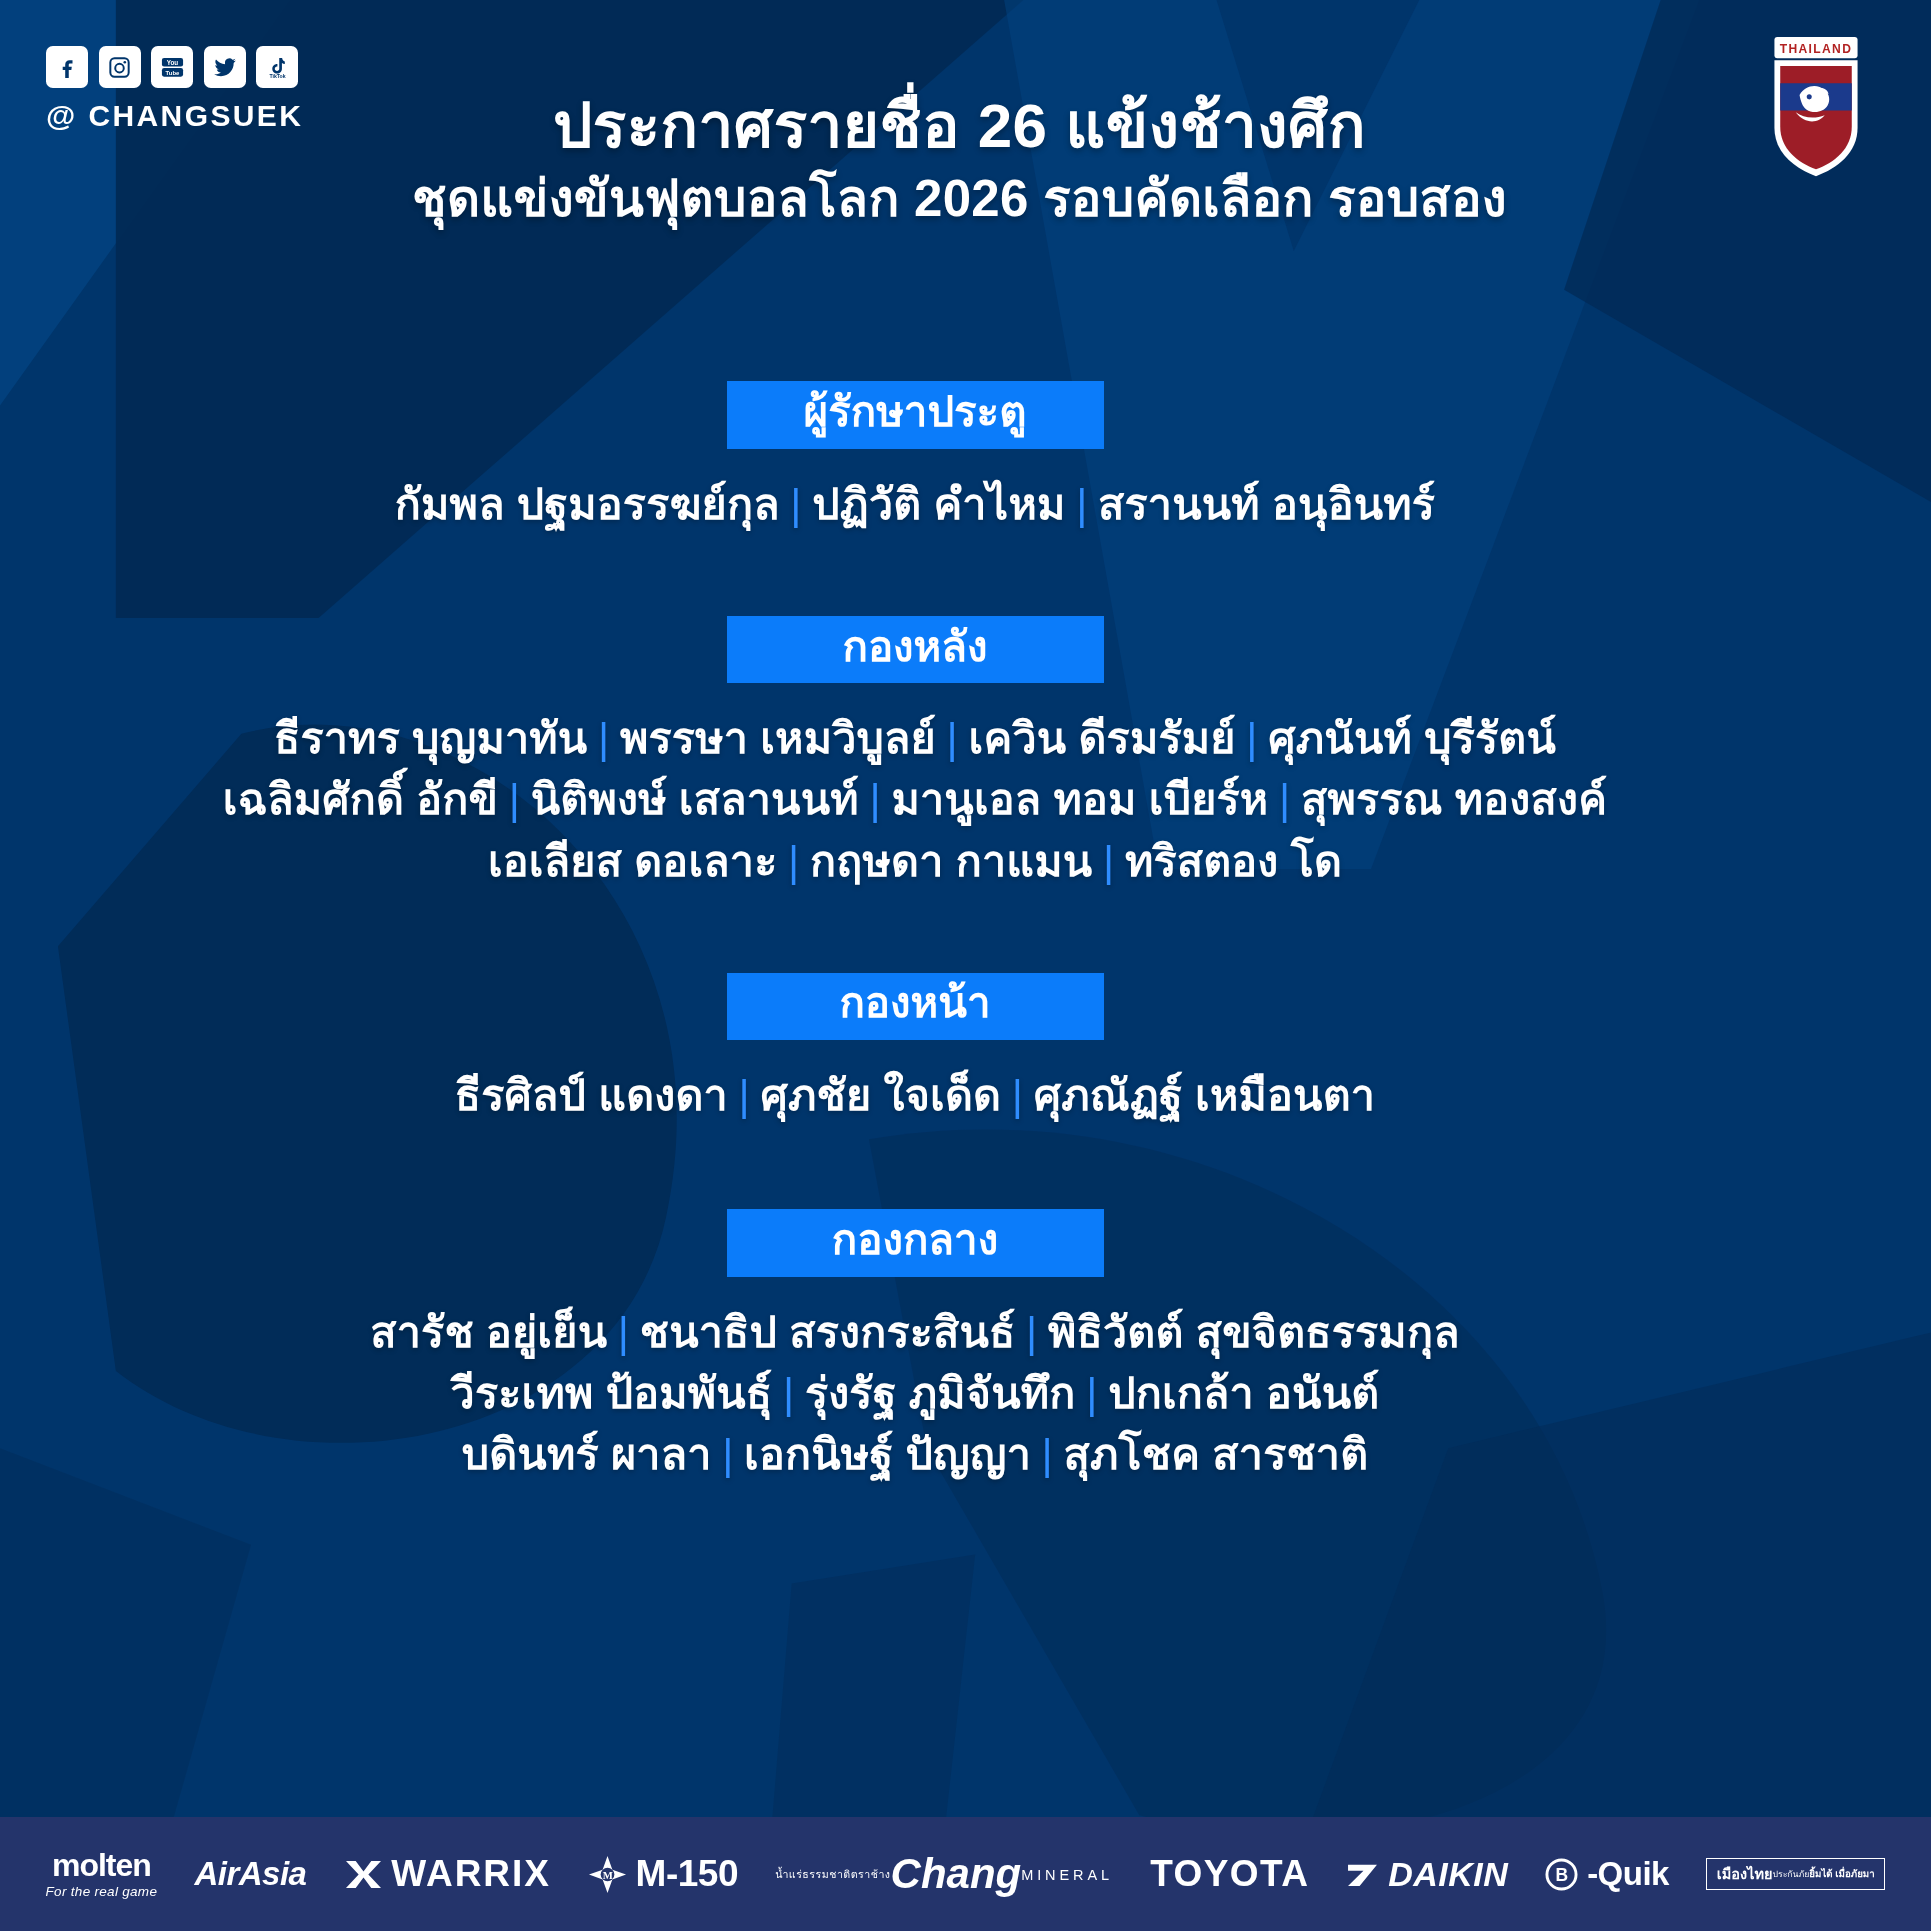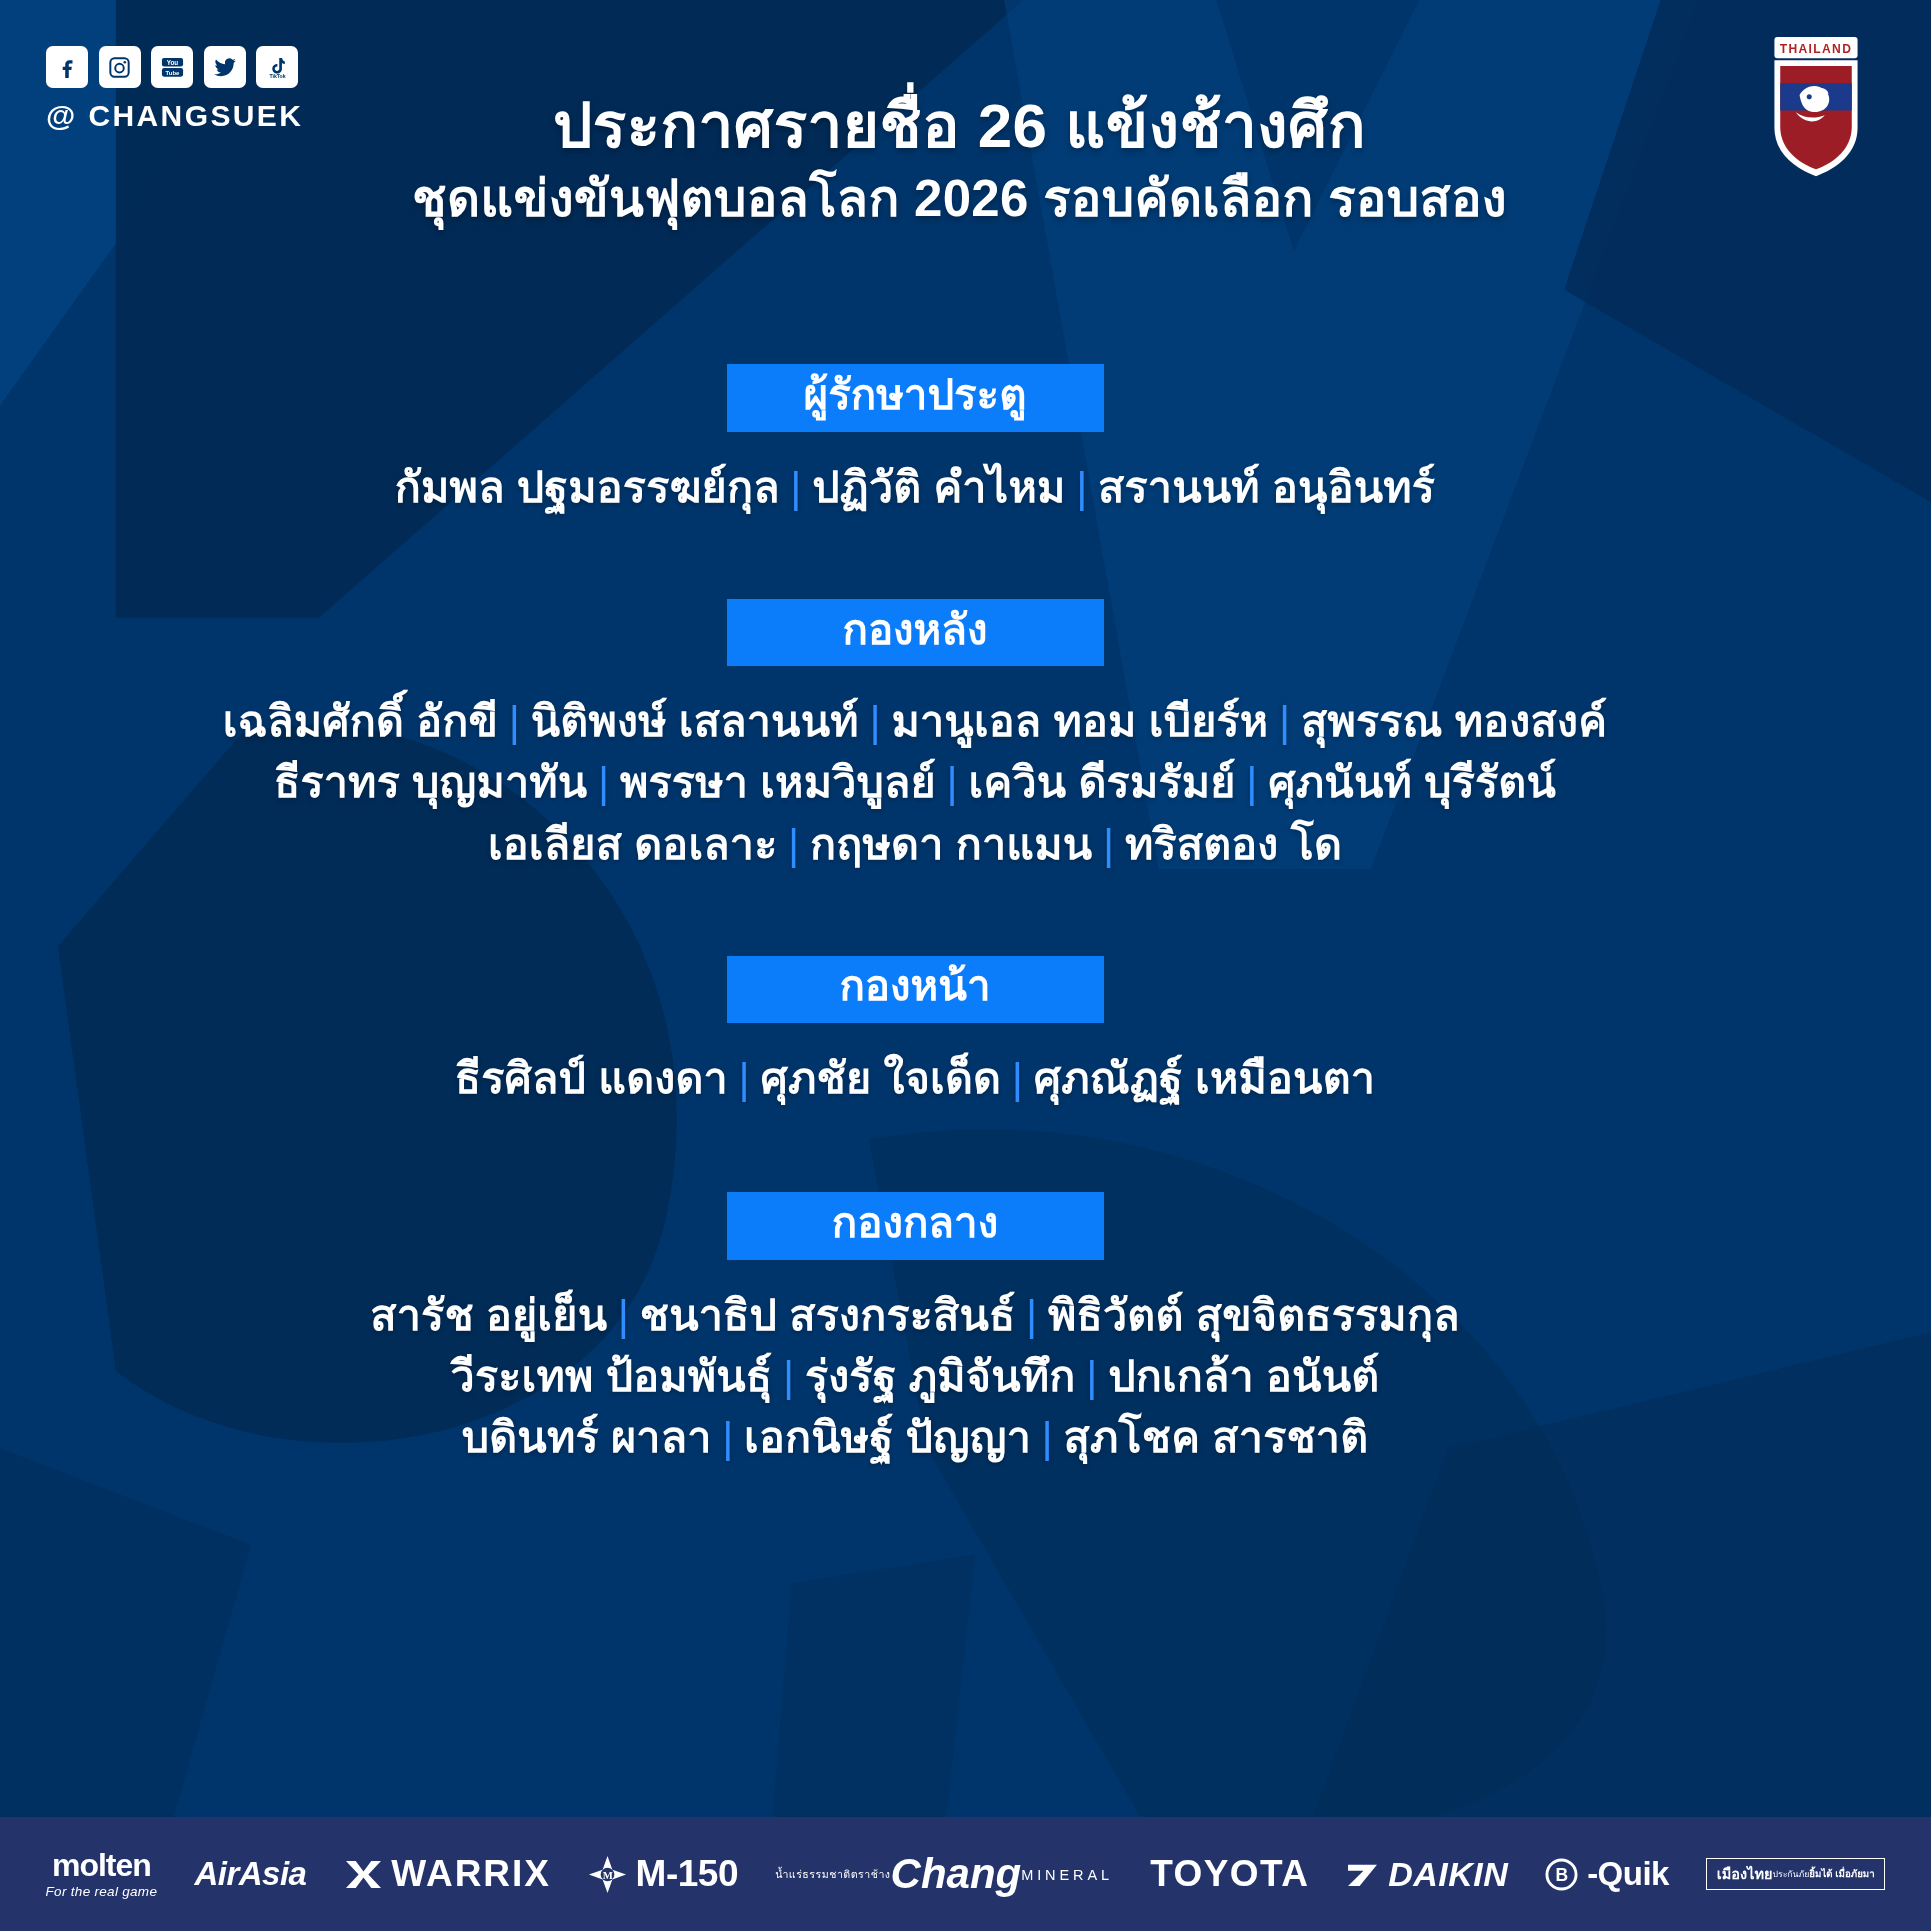--- a/index.html
+++ b/index.html
@@ -44,21 +44,21 @@
   }
   .title-sub {
     font-size:51px; font-weight:bold; letter-spacing:0.3px;
     line-height:1.2; margin-top:7.7px; white-space:nowrap;
     text-shadow:0 2.9px 6.8px rgba(0,0,0,0.30);
   }
 
   .crest { position:absolute; right:56px; top:35px; width:118px; height:145px; }
 
   
-  .content { position:absolute; left:0; top:312px; width:1830px; z-index:5; }
+  .content { position:absolute; left:0; top:329px; width:1830px; z-index:5; }
   .section { width:100%; text-align:center; }
   .badge {
     display:inline-block;
     background:#0b7cfa;
     color:#ffffff;
     font-size:42px; font-weight:bold;
     padding:6.8px 50px 12.6px 50px;
     line-height:1.15;
     min-width:377px;
   }
@@ -179,22 +179,22 @@
     </svg>
   </div>
 
 </div>
 
 <div class="content" id="sections-root">
     <div class="section sec-gk"><div class="badge">ผู้รักษาประตู</div><div class="names">
         <div class="name-row"><span>กัมพล ปฐมอรรฆย์กุล</span><span class="sep">|</span><span>ปฏิวัติ คำไหม</span><span class="sep">|</span><span>สรานนท์ อนุอินทร์</span></div>
       </div></div>
     <div class="section sec-df"><div class="badge">กองหลัง</div><div class="names">
+        <div class="name-row"><span>ธีราทร บุญมาทัน</span><span class="sep">|</span><span>พรรษา เหมวิบูลย์</span><span class="sep">|</span><span>เควิน ดีรมรัมย์</span><span class="sep">|</span><span>ศุภนันท์ บุรีรัตน์</span></div>
         <div class="name-row"><span>เฉลิมศักดิ์ อักขี</span><span class="sep">|</span><span>นิติพงษ์ เสลานนท์</span><span class="sep">|</span><span>มานูเอล ทอม เบียร์ห</span><span class="sep">|</span><span>สุพรรณ ทองสงค์</span></div>
-        <div class="name-row"><span>ธีราทร บุญมาทัน</span><span class="sep">|</span><span>พรรษา เหมวิบูลย์</span><span class="sep">|</span><span>เควิน ดีรมรัมย์</span><span class="sep">|</span><span>ศุภนันท์ บุรีรัตน์</span></div>
         <div class="name-row"><span>เอเลียส ดอเลาะ</span><span class="sep">|</span><span>กฤษดา กาแมน</span><span class="sep">|</span><span>ทริสตอง โด</span></div>
       </div></div>
     <div class="section sec-fw"><div class="badge">กองหน้า</div><div class="names">
         <div class="name-row"><span>ธีรศิลป์ แดงดา</span><span class="sep">|</span><span>ศุภชัย ใจเด็ด</span><span class="sep">|</span><span>ศุภณัฏฐ์ เหมือนตา</span></div>
       </div></div>
     <div class="section sec-mf"><div class="badge">กองกลาง</div><div class="names">
         <div class="name-row"><span>สารัช อยู่เย็น</span><span class="sep">|</span><span>ชนาธิป สรงกระสินธ์</span><span class="sep">|</span><span>พิธิวัตต์ สุขจิตธรรมกุล</span></div>
         <div class="name-row"><span>วีระเทพ ป้อมพันธุ์</span><span class="sep">|</span><span>รุ่งรัฐ ภูมิจันทึก</span><span class="sep">|</span><span>ปกเกล้า อนันต์</span></div>
         <div class="name-row"><span>บดินทร์ ผาลา</span><span class="sep">|</span><span>เอกนิษฐ์ ปัญญา</span><span class="sep">|</span><span>สุภโชค สารชาติ</span></div>
       </div></div>

